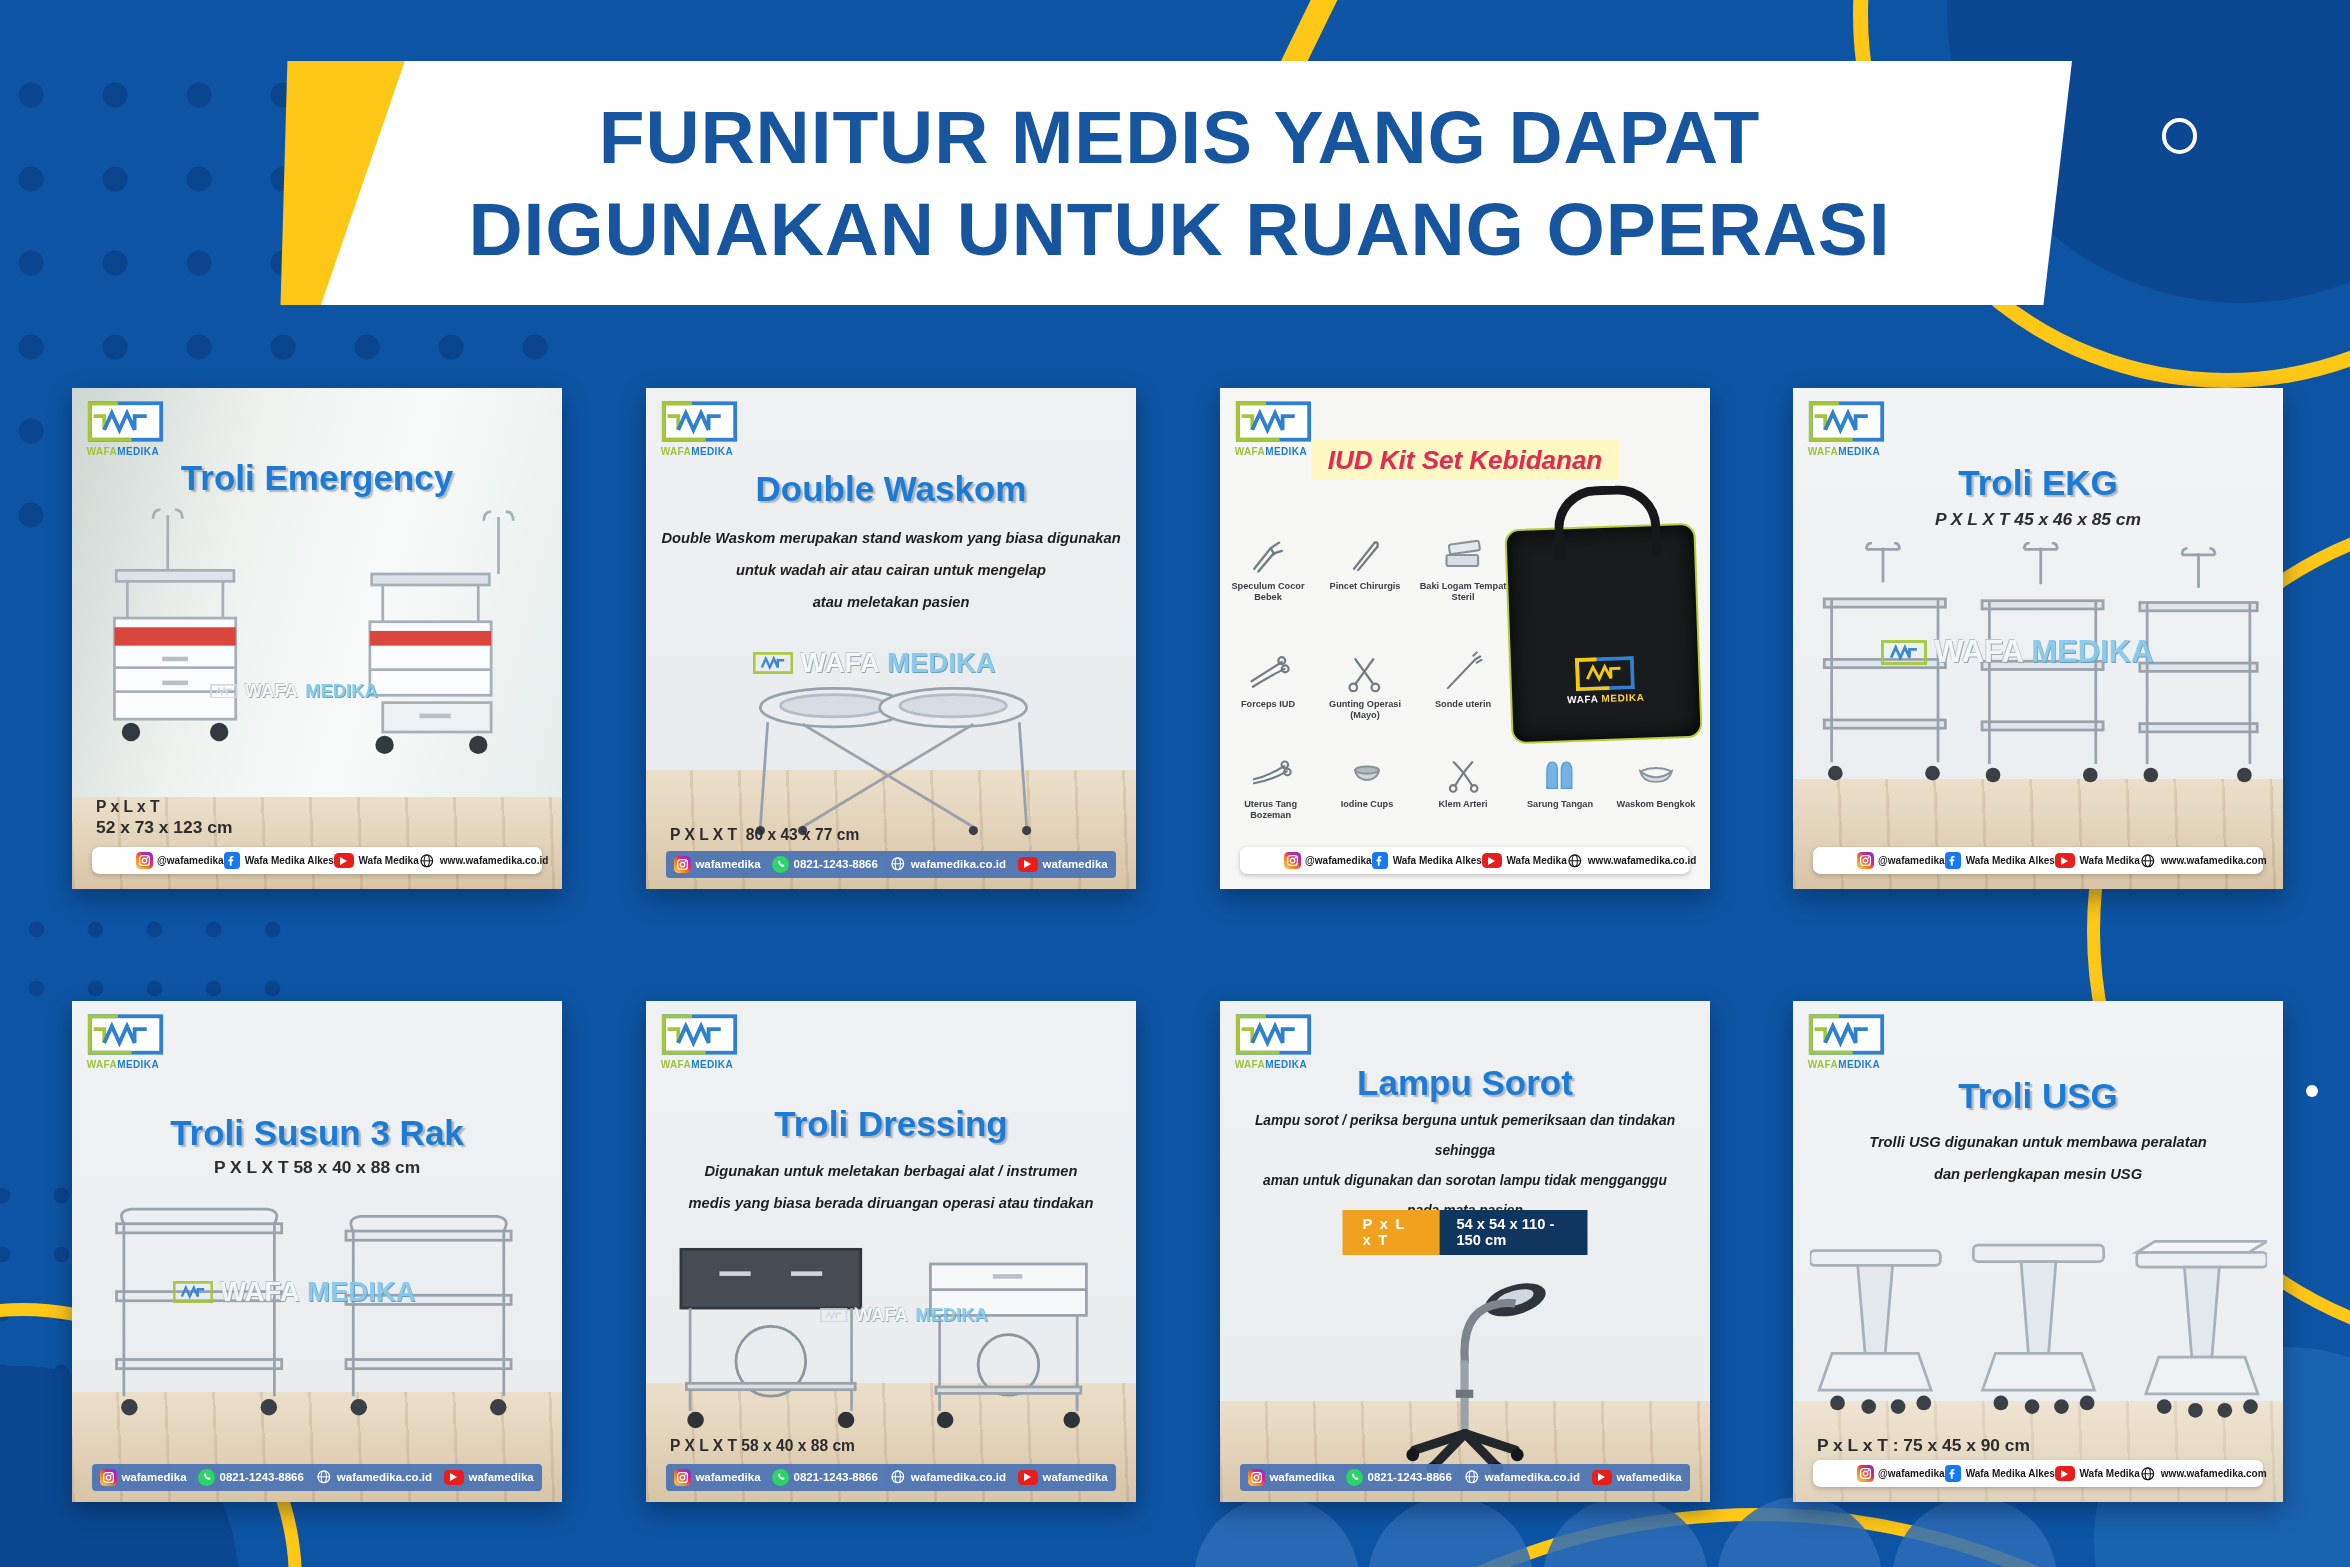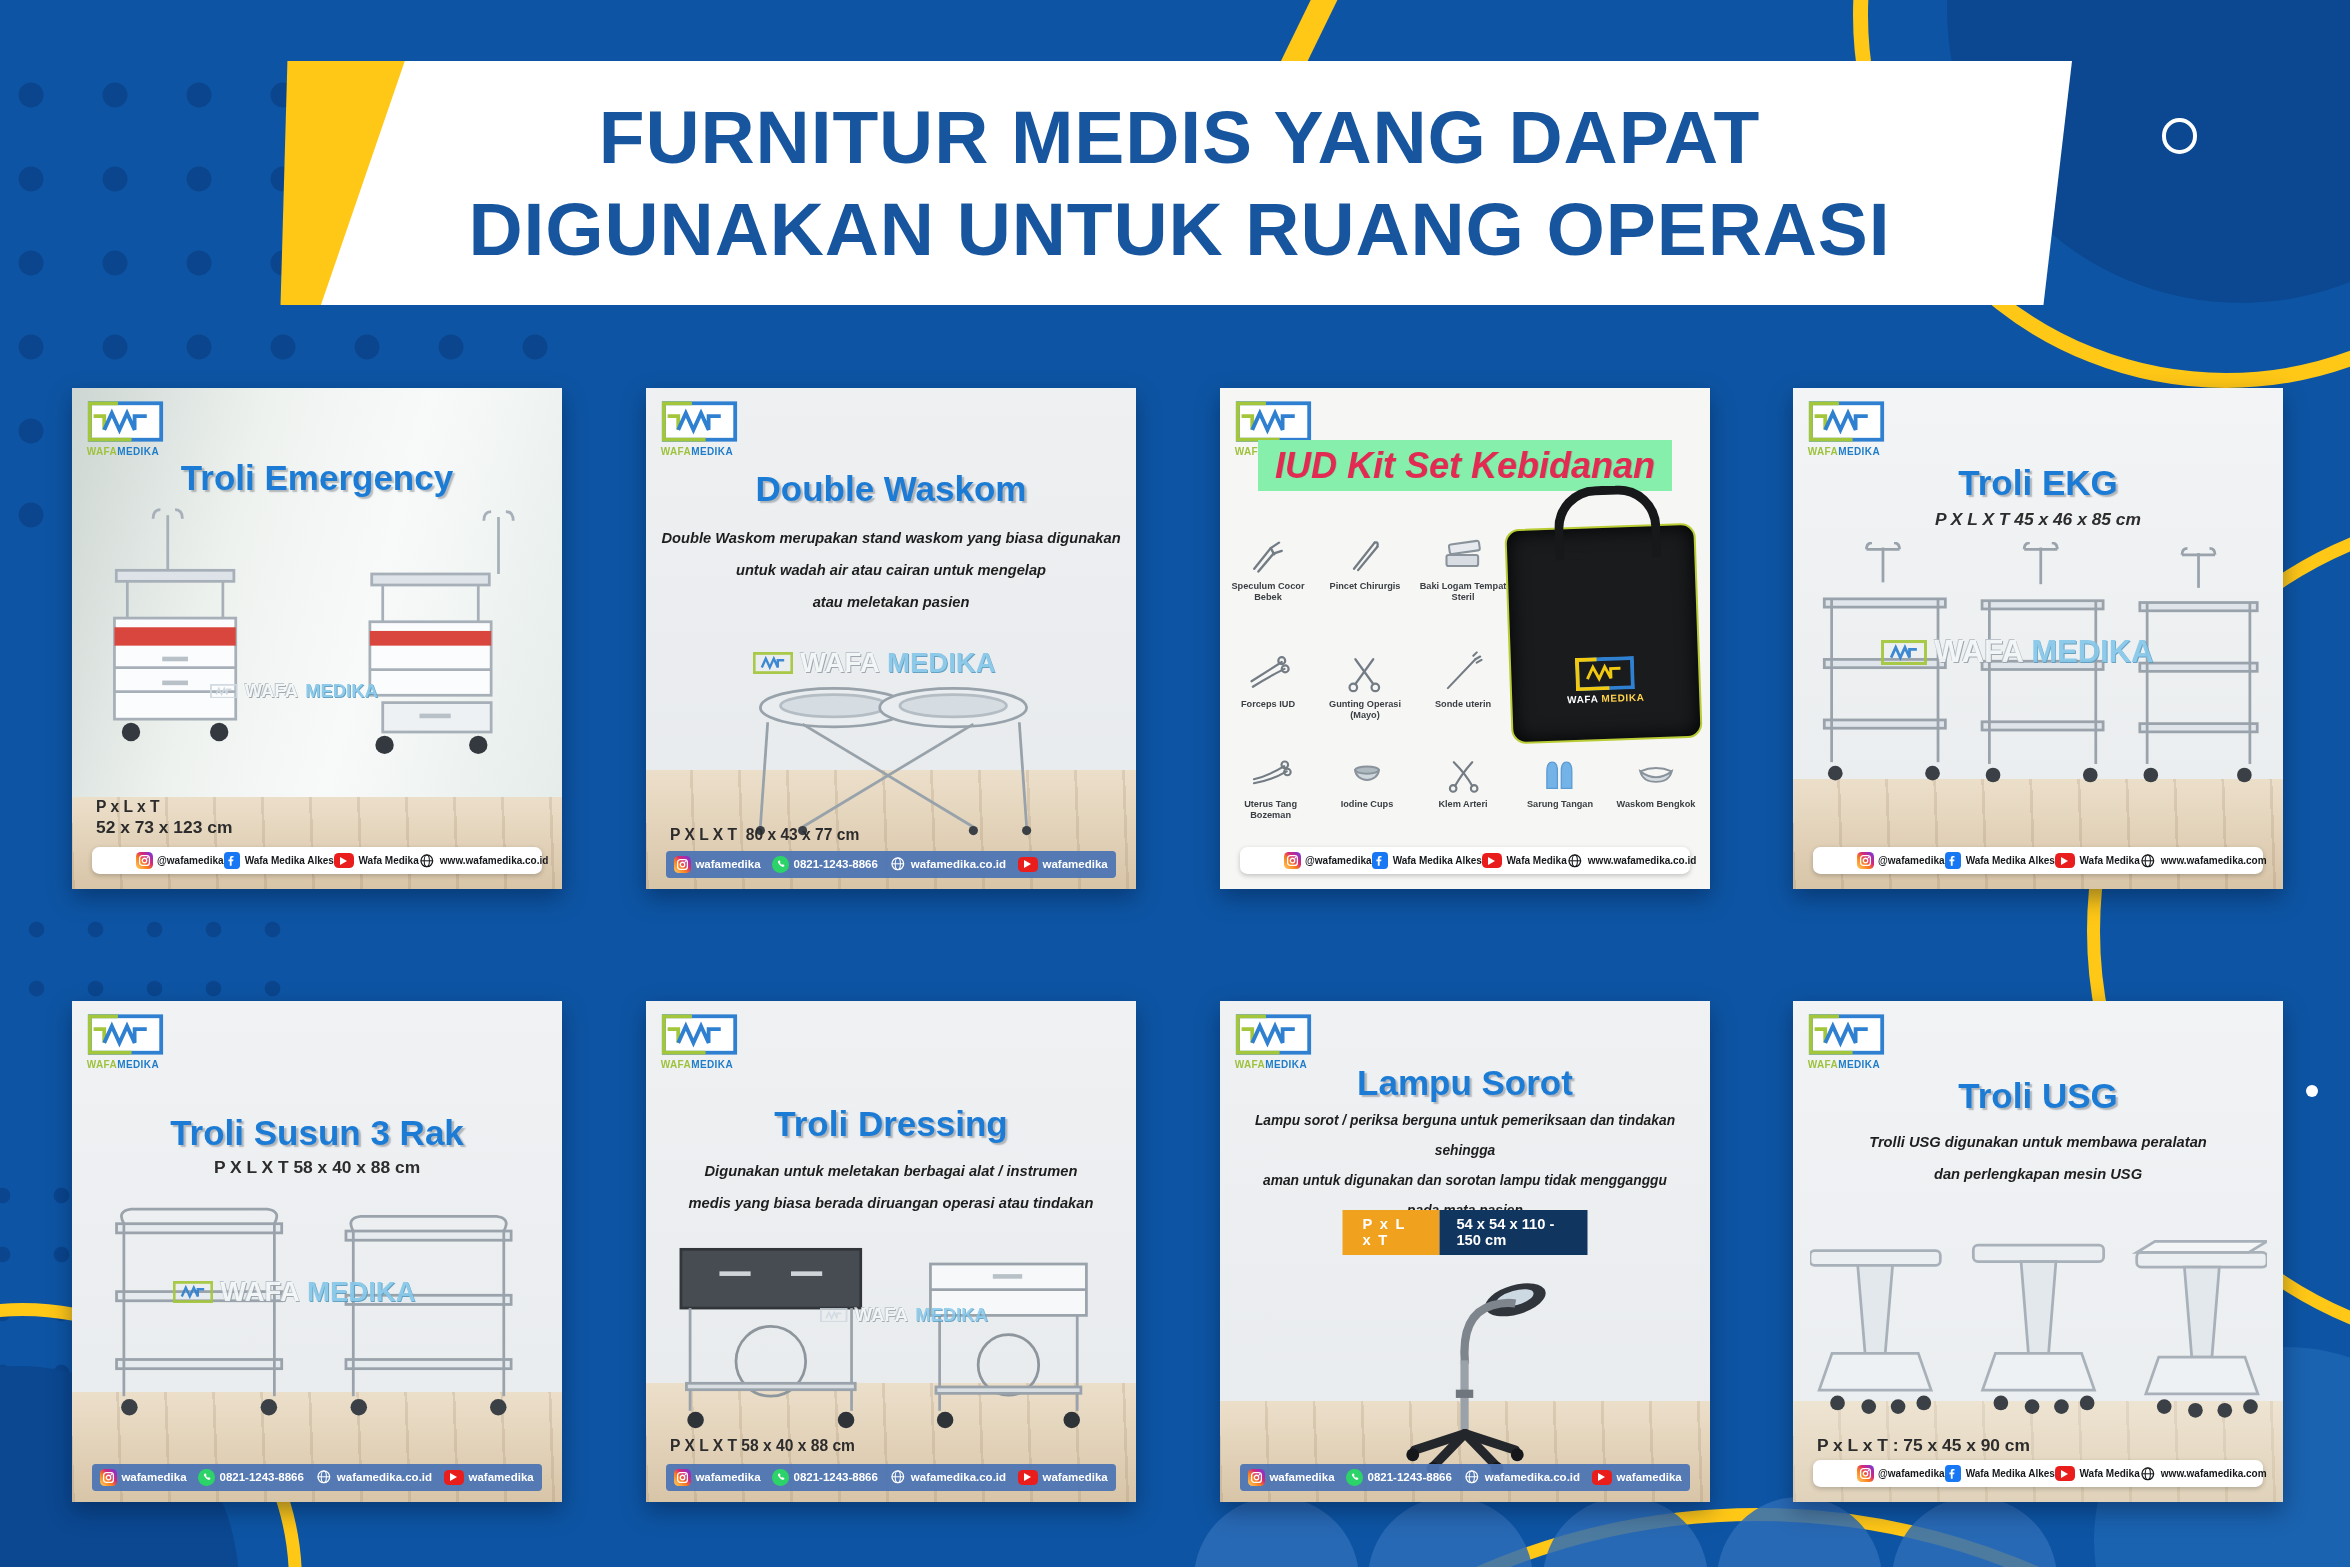--- a/index.html
+++ b/index.html
@@ -55,22 +55,22 @@
   .mark{position:absolute;display:flex;align-items:center;gap:7.3px;z-index:4;opacity:.92;}
   .mk-w{font-weight:900;color:#f4f7f8;text-shadow:0.9px 0.9px 0 #98a2a8,-0.9px -0.9px 0 #b9c2c8;}
   .mk-m{font-weight:900;color:#86c8ea;text-shadow:0.9px 0.9px 0 #5d9cc0;}
   .mark.m30 .mk-w,.mark.m30 .mk-m{font-size:27.5px;}
   .mark.m34 .mk-w,.mark.m34 .mk-m{font-size:31px;}
   .mark.m20 .mk-w,.mark.m20 .mk-m{font-size:18.4px;}
   .art{position:absolute;z-index:4;}
   
   .i-item{position:absolute;width:96px;display:flex;flex-direction:column;align-items:center;z-index:5;}
   .i-item .lbl{font-size:9.2px;font-weight:800;color:#3a3f44;text-align:center;line-height:11px;margin-top:3.7px;}
-  .hl-title{background:#86efac;padding:4.6px 16.5px;font-style:italic;font-weight:900;color:#e32a52;
-            font-size:36px;text-shadow:0.9px 0.9px 0 rgba(0,0,0,.15);}
+  .hl-title{background:#fef9c3;padding:4.6px 16.5px;font-style:italic;font-weight:900;color:#e32a52;
+            font-size:26px;text-shadow:0.9px 0.9px 0 rgba(0,0,0,.15);}
   .bag{position:absolute;right:11px;top:138px;width:187px;height:211px;background:#191b1d;border-radius:14.7px;
        border:2.8px solid #b9cc33;z-index:5;transform:rotate(-2deg);
        box-shadow:inset 0 0 20px #000;}
   .bag:before{content:"";position:absolute;left:48px;top:-42px;width:88px;height:64px;border:9.2px solid #17181a;
        border-bottom:none;border-radius:42px 42px 0 0;}
   .bag-in{position:absolute;left:0;right:0;bottom:35px;display:flex;flex-direction:column;align-items:center;gap:2.8px;}
   .bag-in .bt{font-size:10px;font-weight:900;letter-spacing:0.6px;}
   .bag-in .bt .w{color:#fff;} .bag-in .bt .m{color:#ffd24a;}
   
   .chip{position:absolute;left:50%;transform:translateX(-50%);display:flex;font-weight:800;z-index:5;}

